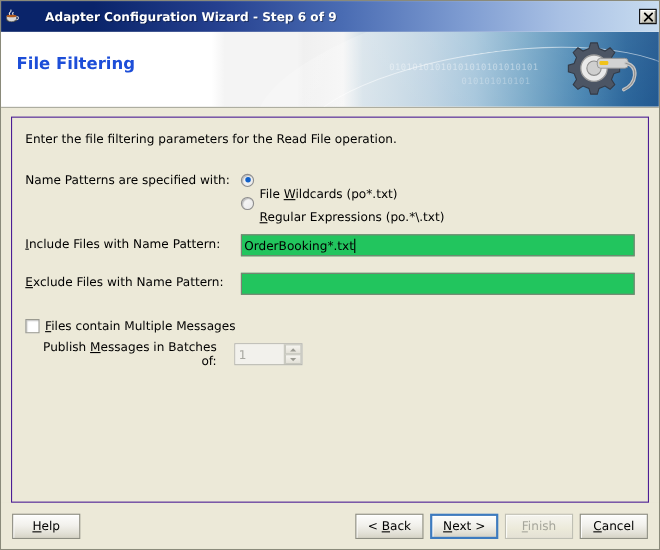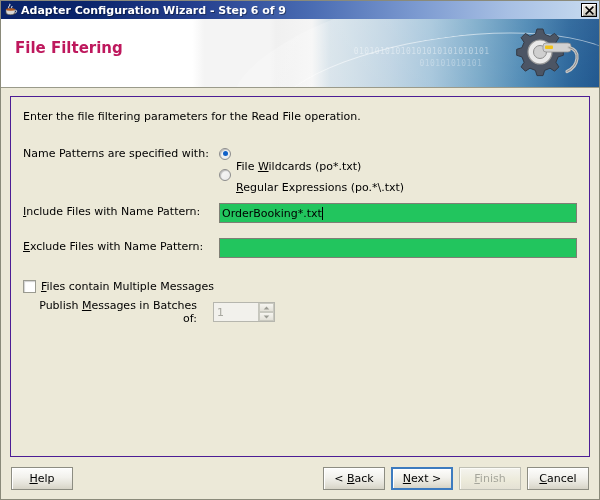--- a/index.html
+++ b/index.html
@@ -21,29 +21,30 @@
     width: 600px; height: 500px;
     box-sizing: border-box;
     border: 1px solid #8a8a7a;
     background: #ece9d8;
     display: flex;
     flex-direction: column;
   }
 
   
   .titlebar {
-    height: 18px;
+    height: 28px;
     min-height: 18px;
     background: linear-gradient(to right,
         #0a246a 0%, #0a246a 14%, #25408f 33%,
         #4a6cb3 52%, #7d9bd1 70%, #a8c0e4 85%, #c8dcf0 100%);
     display: flex;
     align-items: center;
     padding: 0 2px 0 3px;
     box-sizing: border-box;
+    gap: 20px;
   }
   .title-icon {
     width: 14px; height: 14px;
     margin-right: 3px;
     flex: 0 0 auto;
     position: relative;
   }
   .title-text {
     color: #ffffff;
     font-size: 11px;
@@ -126,21 +127,21 @@
   .banner-gear {
     position: absolute;
     right: 8px; top: 4px;
     width: 92px; height: 62px;
   }
   .banner-title {
     position: absolute;
     left: 14px; top: 20px;
     font-size: 15px;
     font-weight: bold;
-    color: #be185d;
+    color: #1d4ed8;
     letter-spacing: 0px;
   }
 
   
   .content-wrap {
     flex: 1 1 auto;
     background: #ece9d8;
     padding: 8px 9px 0 9px;
     box-sizing: border-box;
     display: flex;

